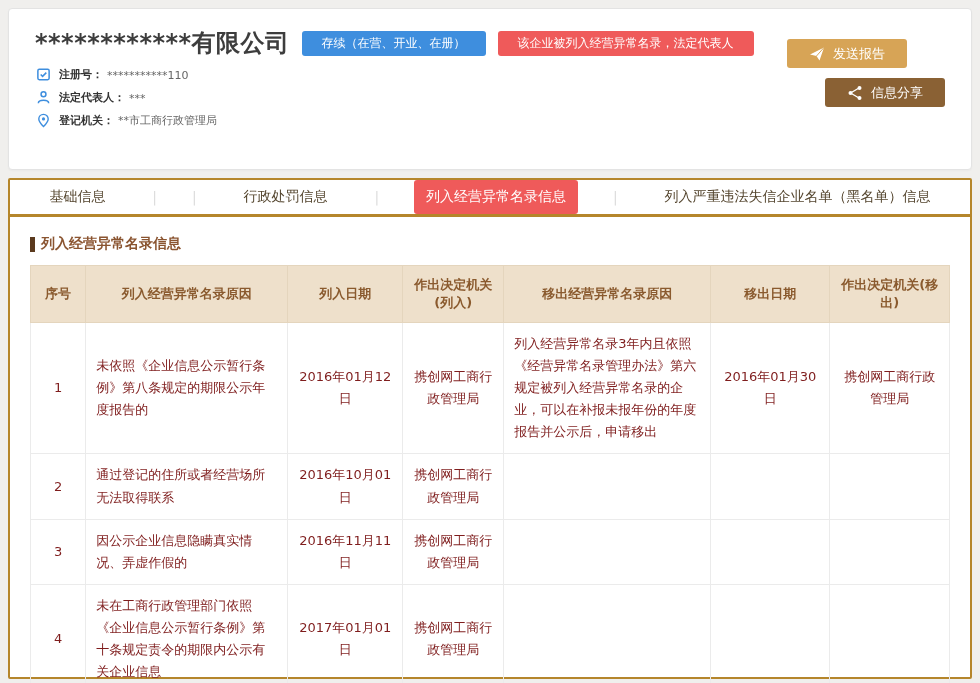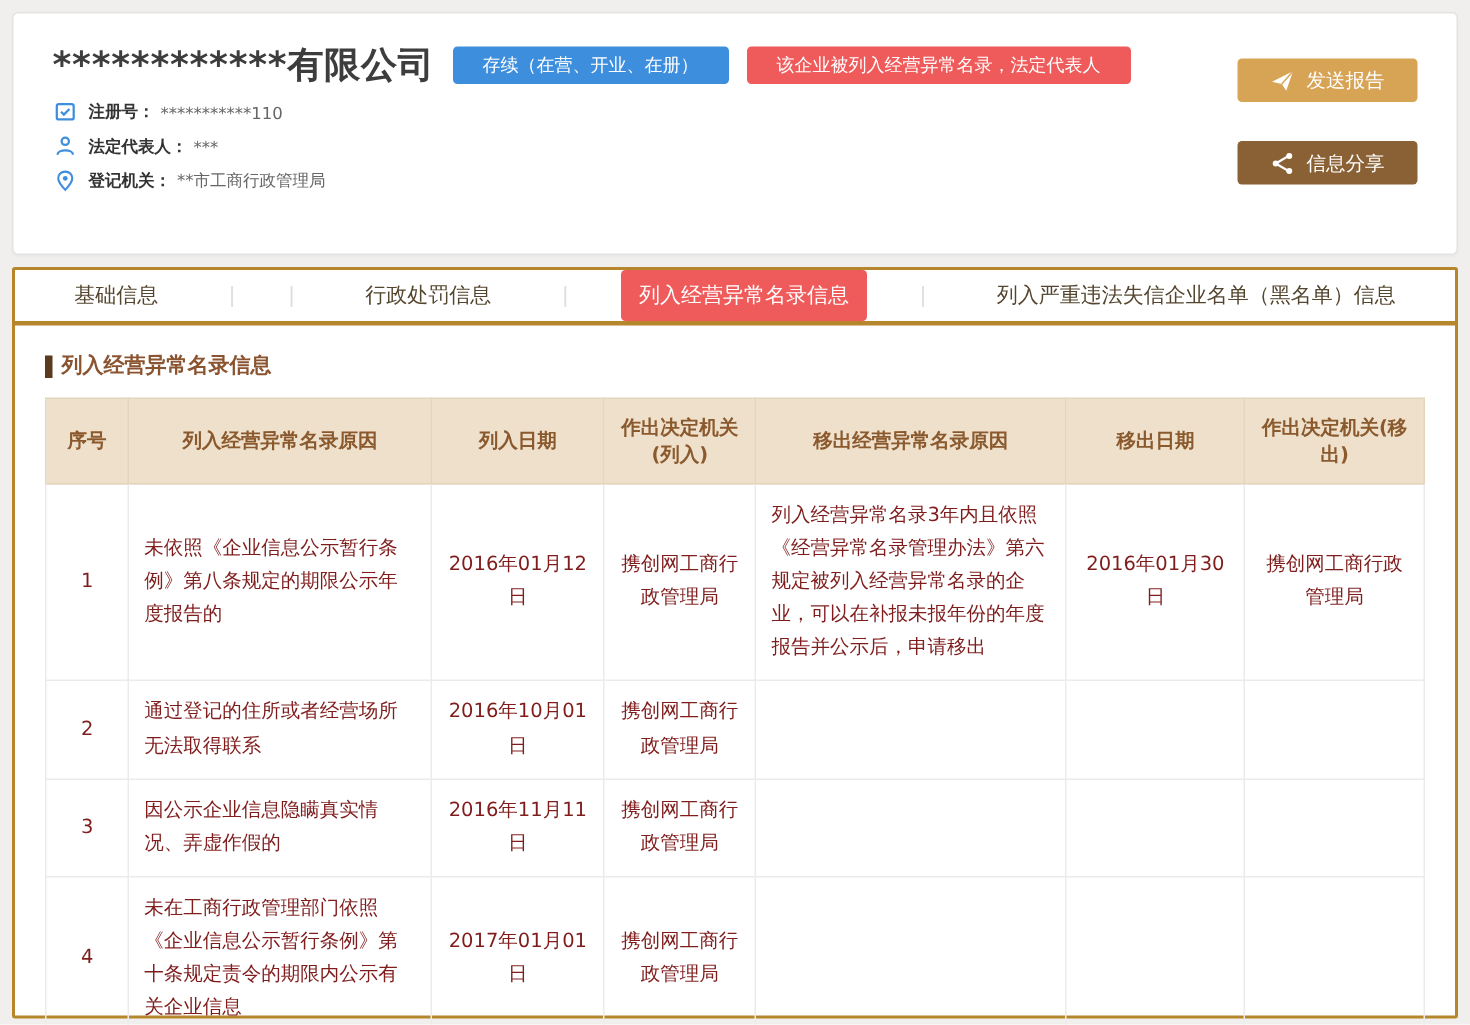--- a/index.html
+++ b/index.html
@@ -26,21 +26,21 @@
   .company-name { font-size:24px; font-weight:bold; color:#3d3d3d; letter-spacing:0.5px; }
   .badge {
     font-size:12px; color:#fff; padding:4px 20px; border-radius:3px; white-space:nowrap;
   }
   .badge-blue { background:#3e8ede; }
   .badge-red  { background:#ef5a5a; cursor:pointer; }
   .info-line { display:flex; align-items:flex-end; margin:7px 0; font-size:11px; }
   .info-line .ic { width:16px; height:16px; margin-right:8px; display:inline-flex; align-items:center; justify-content:center; }
   .info-line b { color:#333; font-weight:bold; margin-right:4px; }
   .info-line .val { color:#666; }
-  .actions { display:flex; flex-direction:column; gap:26px; padding-top:12px; }
+  .actions { display:flex; flex-direction:column; gap:10px; padding-top:12px; }
   .action-btn {
     width:120px; height:29px; border:none; border-radius:3px; color:#fff;
     font-size:13px; display:flex; align-items:center; justify-content:center; gap:8px;
     cursor:pointer; font-family:inherit;
   }
   .action-btn .ic { width:16px; height:16px; display:inline-flex; align-items:center; justify-content:center; }
   
   .main-card {
     margin-top:8px;
     background:#fff;
@@ -128,21 +128,21 @@
   <div class="actions" id="action-buttons">
       <button class="action-btn" style="background: rgb(215, 164, 86);">
         <span class="ic">
           <svg width="16" height="16" viewBox="0 0 16 16">
             <path d="M1 8.5 L15 1.5 L10.5 14.5 L7.5 10 L1 8.5 Z" fill="#fff"></path>
             <path d="M7.5 10 L15 1.5" stroke="#d7a456" stroke-width="1"></path>
           </svg>
         </span>
         <span>发送报告</span>
       </button>
-      <button class="action-btn" style="background: rgb(138, 97, 52);">
+      <button class="action-btn" style="background: rgb(138, 97, 52); margin-left: 38px;">
         <span class="ic">
           <svg width="16" height="16" viewBox="0 0 16 16">
             <path d="M3.5 8 L12 3 M3.5 8 L12 13" stroke="#fff" stroke-width="1.4" fill="none"></path>
             <circle cx="3.5" cy="8" r="2" fill="#fff"></circle>
             <circle cx="12.5" cy="3" r="2" fill="#fff"></circle>
             <circle cx="12.5" cy="13" r="2" fill="#fff"></circle>
           </svg>
         </span>
         <span>信息分享</span>
       </button>

